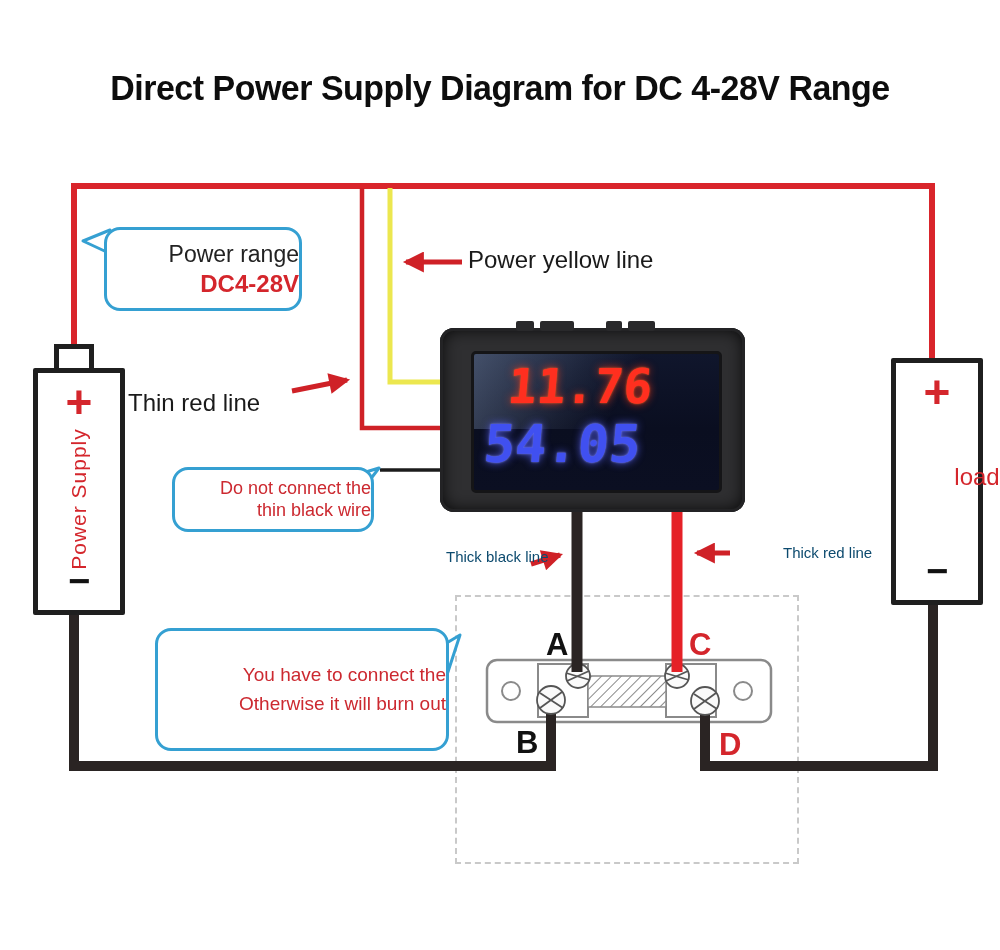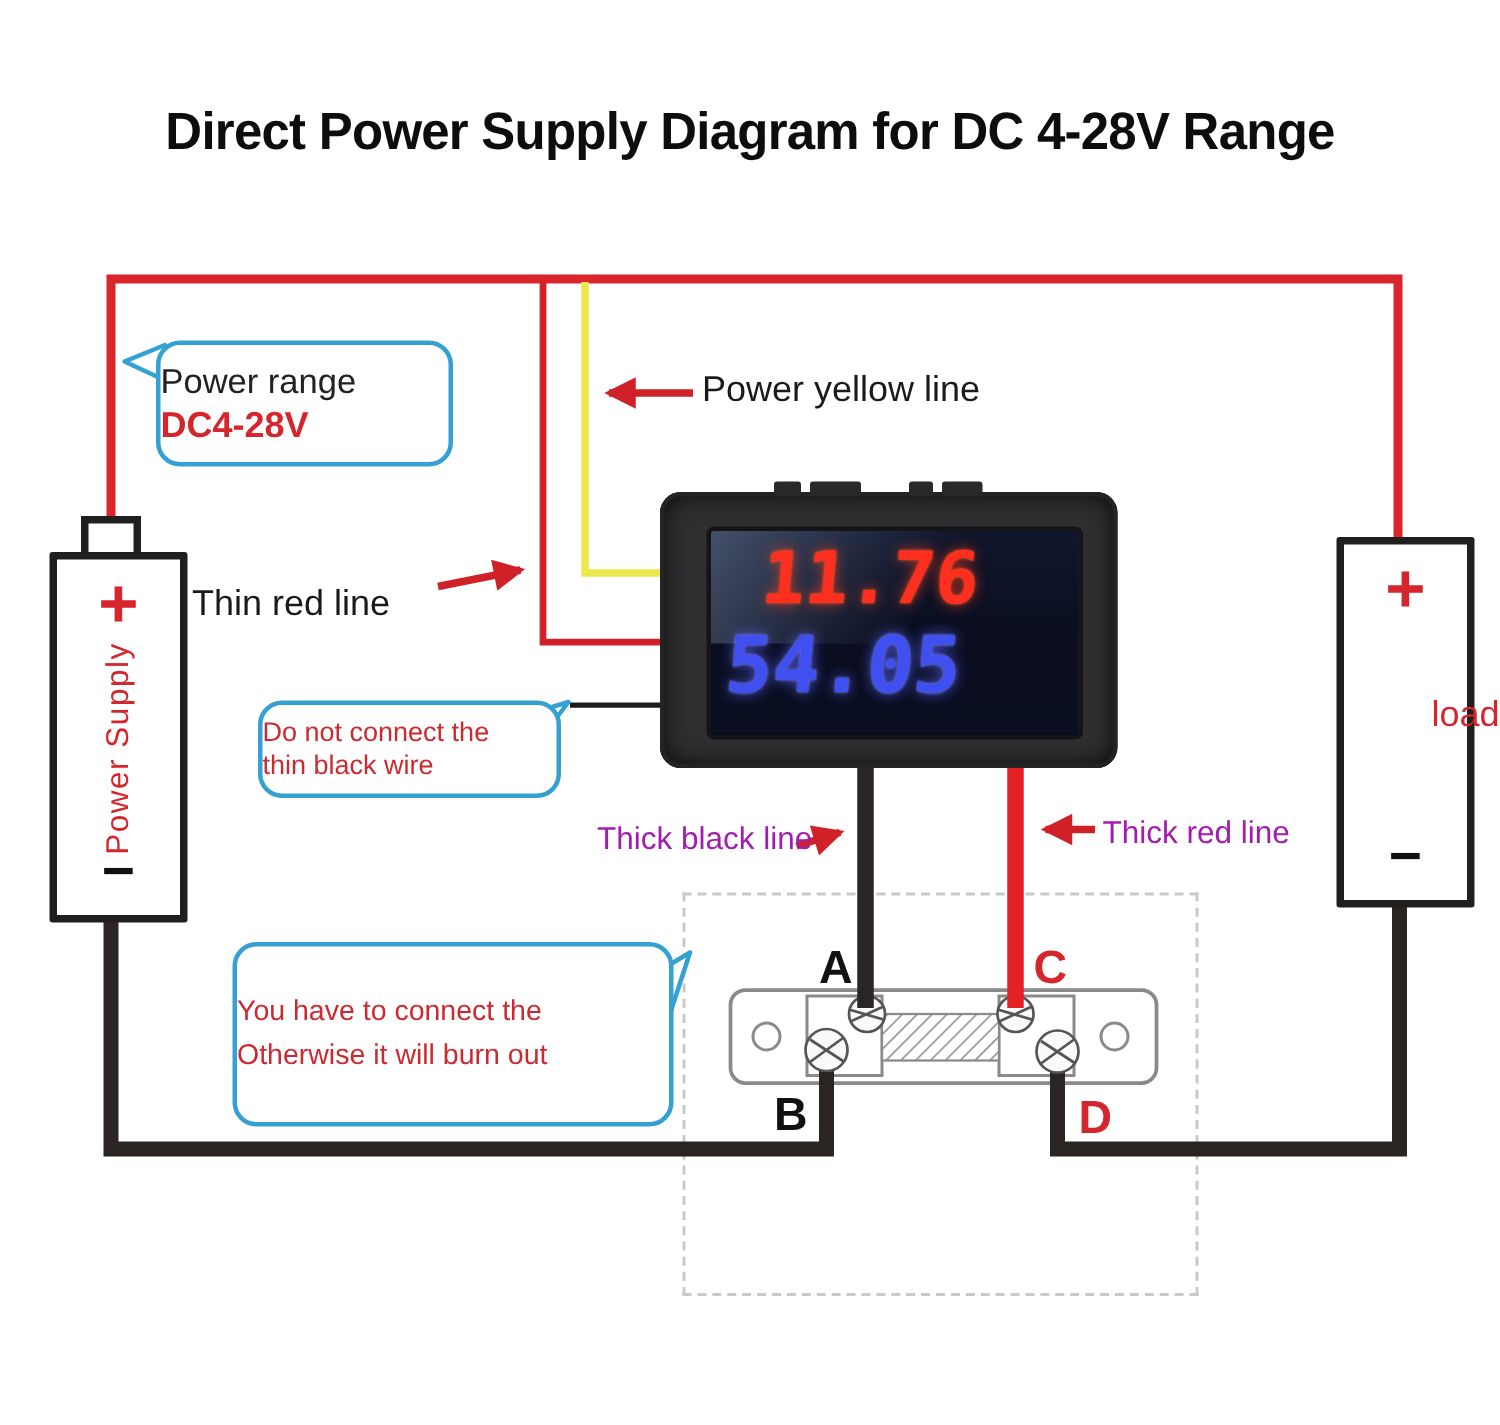--- a/index.html
+++ b/index.html
@@ -39,33 +39,33 @@
            background:linear-gradient(118deg,rgba(130,150,180,.45) 0%,rgba(130,150,180,.12) 55%,transparent 80%);}
   .seg-row{position:absolute;left:0;width:100%;font-family:"DejaVu Sans Mono",monospace;
            font-weight:bold;transform:skewX(-5deg);white-space:nowrap;}
   .seg-volt{top:4px;padding-left:34px;font-size:48px;color:#ff2f1f;
             text-shadow:0 0 9px rgba(255,60,25,.75),0 0 2px rgba(255,120,40,.9);}
   .seg-curr{top:60px;padding-left:10px;font-size:52px;color:#4050f0;
             text-shadow:0 0 9px rgba(90,100,255,.85),0 0 2px rgba(160,170,255,.9);}
 
   
   .bubble{background:#fff;border:3px solid #35a0d2;border-radius:16px;z-index:4;
-          display:flex;flex-direction:column;justify-content:center;align-items:flex-start;text-align:center;}
+          display:flex;flex-direction:column;justify-content:center;align-items:flex-end;text-align:center;}
   .bubble-power-range{left:104px;top:227px;width:192px;height:78px;}
   .bpr-l1{font-size:23px;color:#222;}
   .bpr-l2{font-size:24px;font-weight:bold;color:#d4262c;margin-top:2px;}
   .bubble-noblack{left:172px;top:467px;width:196px;height:59px;}
   .bubble-noblack div{font-size:18px;color:#cc2930;line-height:1.2;}
   .bubble-diverter{left:155px;top:628px;width:288px;height:117px;}
   .bubble-diverter div{font-size:19px;color:#cc2930;line-height:1.5;}
 
   
   .wire-label{z-index:4;white-space:nowrap;}
   .lbl-black{color:#1a1a1a;font-size:24px;}
-  .lbl-red{color:#a21caf;font-size:21px;}
+  .lbl-red{color:#0c4a6e;font-size:15px;margin-left:48px;}
   .lbl-thin-yellow{left:468px;top:246px;}
   .lbl-thin-red{left:128px;top:353px;margin-top:36px;}
   .lbl-thick-black{left:398px;top:548px;}
   .lbl-thick-red{left:735px;top:544px;}
 
   
   .term{z-index:4;font-size:31px;font-weight:bold;line-height:1;}
   .term-a{left:546px;top:629px;color:#111;}
   .term-b{left:516px;top:727px;color:#111;}
   .term-c{left:689px;top:629px;color:#d4262c;}

